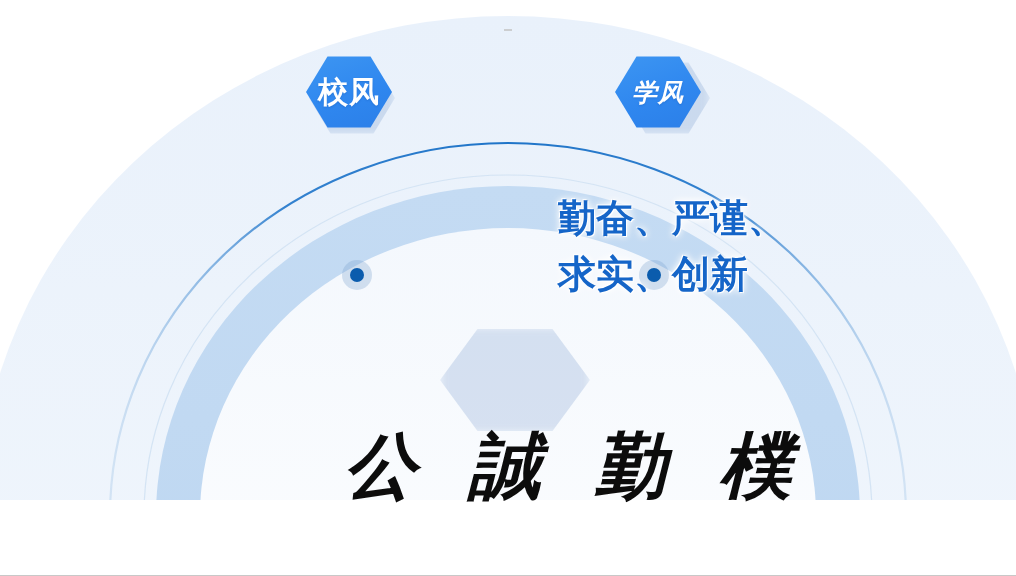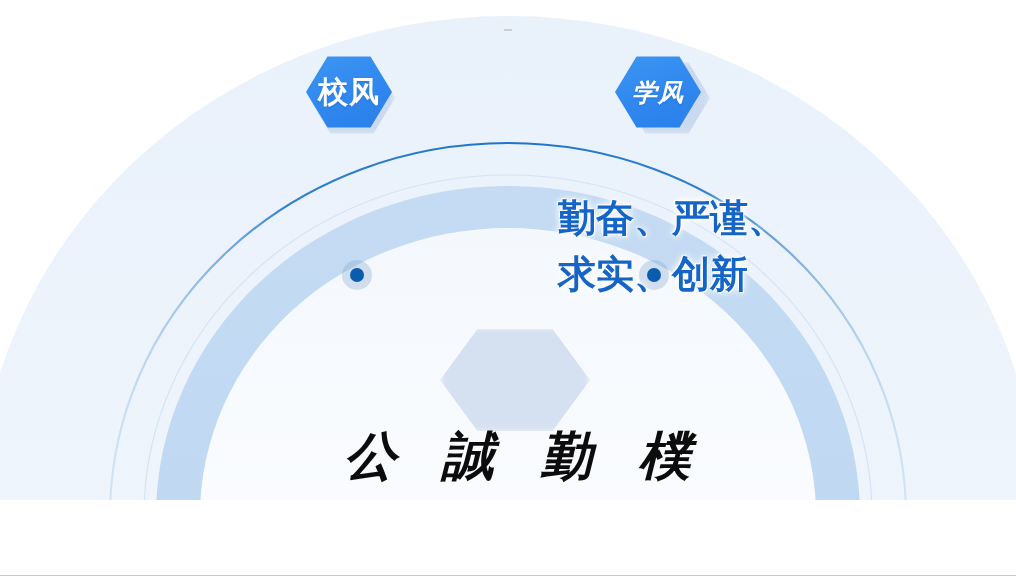--- a/index.html
+++ b/index.html
@@ -99,21 +99,21 @@
 
   
   #motto {
     position: absolute;
     left: 330px;
     top: 430px;
     width: 360px;
     text-align: center;
     color: #0c0c0c;
     font-family: "DejaVu Serif", "Liberation Serif", serif;
-    font-size: 52px;
+    font-size: 72px;
     font-weight: 700;
     line-height: 1;
     letter-spacing: 14px;
     text-indent: 14px;
     font-style: italic;
     white-space: nowrap;
   }
 
   
   .node-dot {

